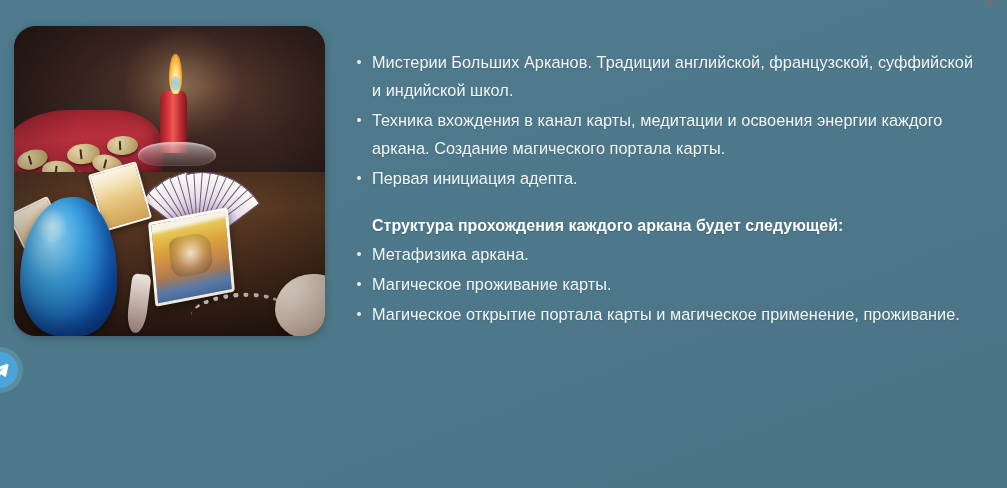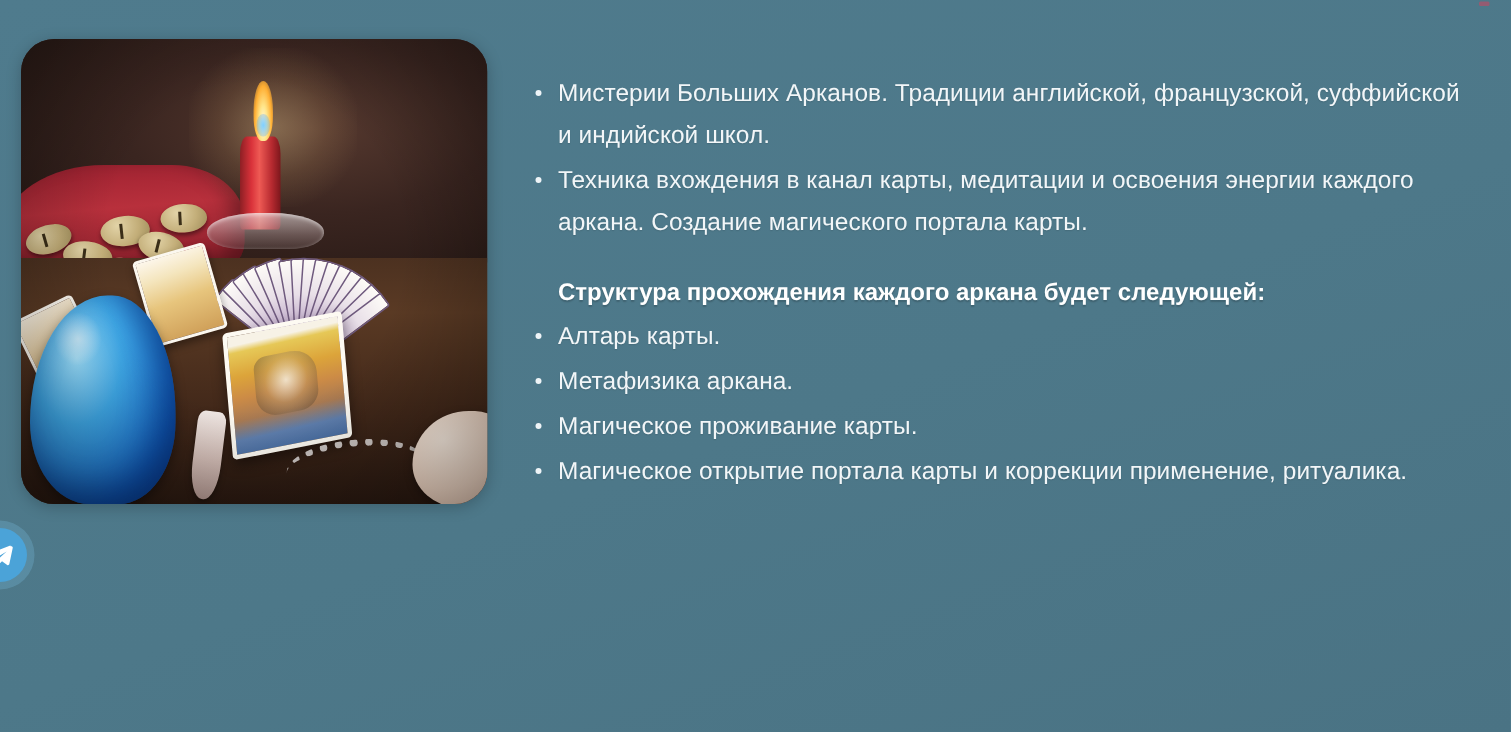--- a/index.html
+++ b/index.html
@@ -313,28 +313,28 @@
     <svg width="18" height="18" viewBox="0 0 24 24">
       <path fill="#ffffff" d="M21.2 3.6 2.9 10.7c-1 .4-1 1.7.1 2l4.6 1.4 1.8 5.4c.3.8 1.3 1 1.9.4l2.5-2.4 4.6 3.4c.7.5 1.7.1 1.9-.8l3-14.4c.2-1-.8-1.8-1.8-1.4zM9.3 14.1l8.6-5.3-7.1 6.4-.3 3.1-1.2-4.2z"></path>
     </svg>
   </div>
 
   <div class="content">
 
     <ul class="bullets">
       <li>Мистерии Больших Арканов. Традиции английской, французской, суффийской и индийской школ.</li>
       <li>Техника вхождения в канал карты, медитации и освоения энергии каждого аркана. Создание магического портала карты.</li>
+      <li>Первая инициация адепта.</li>
     </ul>
 
     <div class="gap"></div>
 
     <p class="section-heading">Структура прохождения каждого аркана будет следующей:</p>
 
     <ul class="bullets">
-      <li>Алтарь карты.</li>
       <li>Метафизика аркана.</li>
       <li>Магическое проживание карты.</li>
-      <li>Магическое открытие портала карты и коррекции применение, ритуалика.</li>
+      <li>Магическое открытие портала карты и магическое применение, проживание.</li>
     </ul>
 
   </div>
 
 </div>
 
 </body></html>

